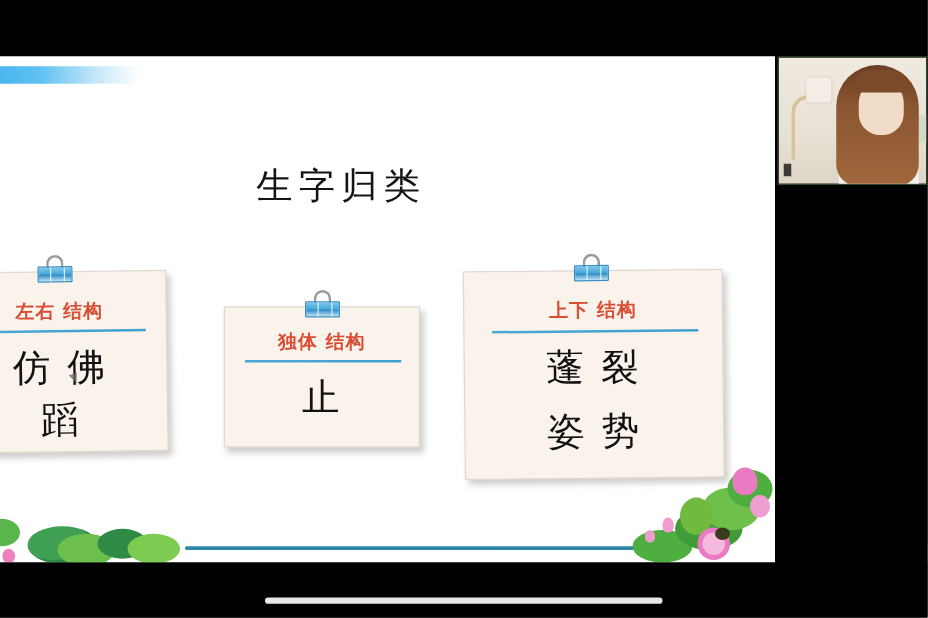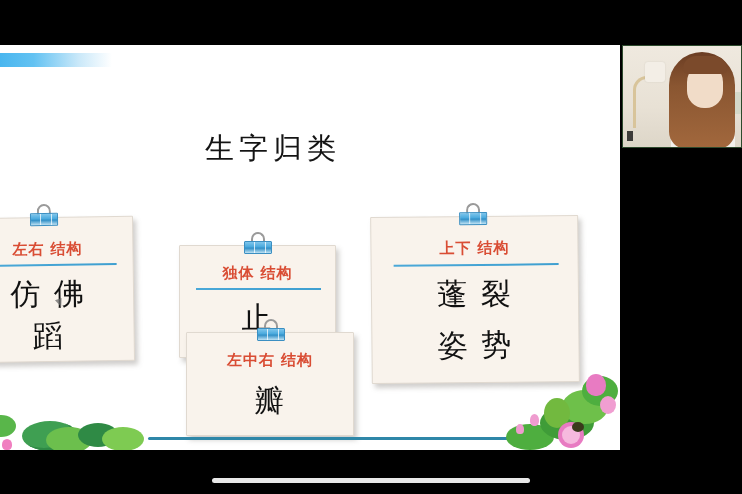--- a/index.html
+++ b/index.html
@@ -133,28 +133,20 @@
       <div class="clip" style="left:88px; top:-14px;">
         <div class="wire"></div>
           <div class="body"></div>
       </div>
       <div class="card-head" style="top:22px;">上下  结构</div>
       <div class="card-rule" style="left:22px; top:47px; width:165px;"></div>
       <div class="card-chars" style="top:57px;">蓬    裂</div>
       <div class="card-chars" style="top:108px;">姿    势</div>
     </div>
 
-    <div class="card" id="card-lmr">
-      <div class="clip" style="left:70px; top:-14px;">
-        <div class="wire"></div>
-          <div class="body"></div>
-      </div>
-      <div class="card-head" style="top:18px;">左中右  结构</div>
-      <div class="card-chars" style="top:48px;">瓣</div>
-    </div>
 
     <div class="lily" style="left:-14px; top:370px; width:30px; height:22px; background:#59b64a;"></div>
     <div class="lily" style="left:22px; top:376px; width:56px; height:30px;
                 background:#3f9f52; box-shadow:inset -6px -3px 0 #2f8a45;"></div>
     <div class="lily" style="left:46px; top:382px; width:46px; height:26px; background:#6cbf4d;"></div>
     <div class="lily" style="left:78px; top:378px; width:40px; height:24px; background:#2f8a45;"></div>
     <div class="lily" style="left:102px; top:382px; width:42px; height:24px; background:#7ecb52;"></div>
     <div class="waterline" style="left:148px; top:392px; width:392px;"></div>
 
     <div style="position:absolute; left:2px; top:394px; width:10px; height:11px;

